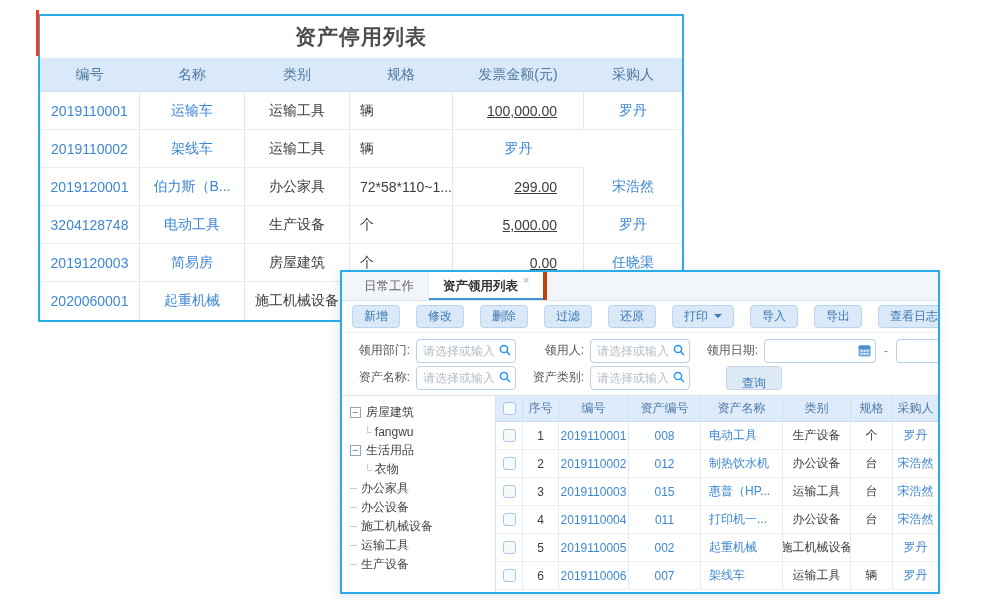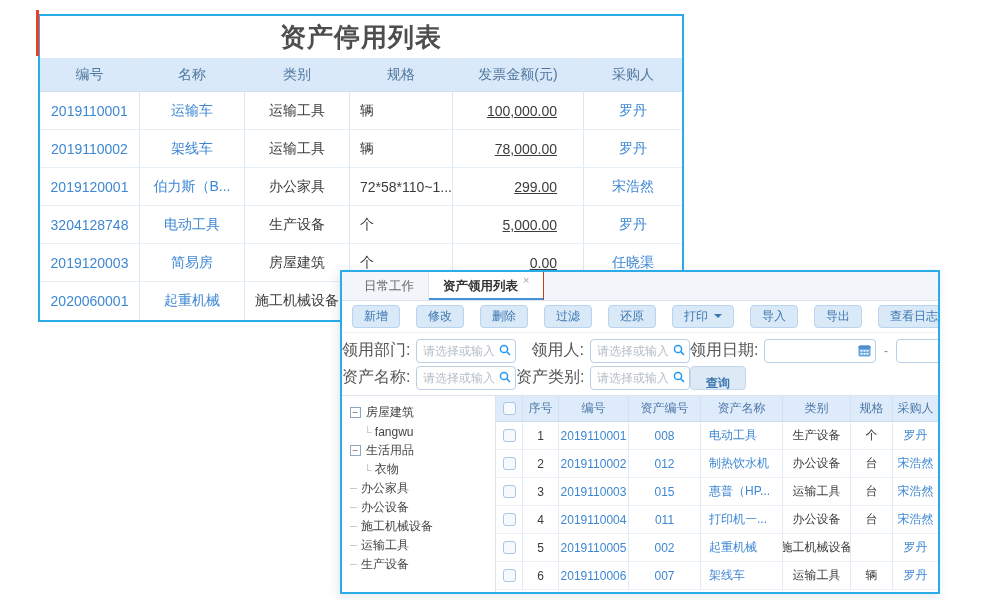--- a/index.html
+++ b/index.html
@@ -4,57 +4,57 @@
 <style>
   * { margin:0; padding:0; box-sizing:border-box; }
   html,body { width:1000px; height:600px; background:#ffffff; overflow:hidden;
     font-family:"Liberation Sans","DejaVu Sans",sans-serif; position:relative; }
 
   
   .red-mark { position:absolute; left:36px; top:10px; width:3px; height:46px; background:#f23b26; z-index:3; }
 
   
   .stop-card { position:absolute; left:38px; top:14px; width:646px; border:2px solid #29ace8; background:#fff; z-index:2; }
-  .stop-title { height:42px; line-height:42px; text-align:center; font-size:26px; font-weight:bold; color:#4d4d4d; letter-spacing:1px; }
+  .stop-title { height:42px; line-height:42px; text-align:center; font-size:21px; font-weight:bold; color:#4d4d4d; letter-spacing:1px; }
   .shead, .srow { display:grid; grid-template-columns:100px 105px 105px 103px 131px 1fr; }
   .sc { display:flex; align-items:center; justify-content:center; border-right:1px solid #dfe8f1;
         white-space:nowrap; overflow:hidden; font-size:14px; color:#3c3c3c; }
   .sc:last-child { border-right:none; }
   .sh { background:#d9e9f9; color:#50789f; height:34px; border-bottom:1px solid #cfe0f0; }
   .srow .sc { height:38px; border-bottom:1px solid #e6eef6; }
   .srow:last-child .sc { border-bottom:none; }
   .srow .s0, .srow .s1, .srow .s5 { color:#3e87d3; }
   .srow .s3 { justify-content:flex-start; padding-left:10px; }
   .srow .s4 { justify-content:flex-end; padding-right:26px;text-decoration:underline; }
 
   
   .panel { position:absolute; left:340px; top:270px; width:600px; height:324px; background:#fff;
            border:2px solid #29ace8; z-index:10; overflow:hidden; box-shadow:-2px 2px 10px rgba(60,90,120,.15); }
   .tabbar { height:29px; background:#f2f5f9; border-bottom:1px solid #dbe3ec; display:flex; padding-left:8px; }
   .tab { display:flex; align-items:center; padding:0 14px; font-size:12.5px; color:#666; cursor:default; }
-  .tab.active { background:#fff; color:#333; font-weight:bold; border-left:1px solid #e0e7ef; border-right:1px solid #c2410c;
+  .tab.active { background:#fff; color:#333; font-weight:bold; border-left:1px solid #e0e7ef; border-right:4px solid #c2410c;
                 box-shadow:inset 0 -2px 0 #4592d8; }
   .tclose { font-weight:normal; color:#9aa7b5; font-size:11px; margin-left:5px; position:relative; top:-6px; }
 
   .toolbar { height:32px; display:flex; align-items:center; gap:16px; padding:0 10px; border-bottom:1px solid #edf2f7; }
   .tbtn { background:#d9e9f8; border:1px solid #bad4ee; border-radius:4px; color:#3b76b0; font-size:12px;
           height:23px; line-height:21px; padding:0 11px; white-space:nowrap; cursor:pointer; }
   .caret { display:inline-block; width:0; height:0; border:4px solid transparent; border-top-color:#3b76b0; margin-left:6px; position:relative; top:2px; }
 
   .filters { padding:4px 0 4px 0; border-bottom:1px solid #dbe3ec; }
   .frow { height:27px; display:flex; align-items:center; white-space:nowrap; }
-  .flabel { width:68px; text-align:right; margin-right:6px; font-size:16px; color:#555; flex:none; }
+  .flabel { width:68px; text-align:right; margin-right:6px; font-size:12px; color:#555; flex:none; }
   .iwrap { position:relative; height:24px; flex:none; }
   .iwrap input { width:100%; height:100%; border:1px solid #b9cfe6; border-radius:4px; font-size:12px;
                  padding:0 20px 0 6px; color:#333; outline:none; background:#fff; }
   .iwrap input::placeholder { color:#b4bdc7; }
   .ficon { position:absolute; right:5px; top:5px; line-height:0; }
   .dash { margin:0 8px; color:#888; font-size:12px; }
-  .qbtn { background:#dde9f5; border:1px solid #c3d7ec; border-radius:4px; color:#3b76b0;
-          font-size:12px; height:24px; line-height:22px; padding:5px 15px; cursor:pointer;font-weight:bold; }
+  .qbtn { margin-left:36px; background:#dde9f5; border:1px solid #c3d7ec; border-radius:4px; color:#3b76b0;
+          font-size:12px; height:24px; line-height:22px; padding:5px 15px; cursor:pointer; }
 
   .content { display:flex; height:200px; }
   .tree { width:154px; border-right:1px solid #dbe3ec; padding:7px 0 0 8px; overflow:hidden; flex:none; }
   .trow { height:19px; display:flex; align-items:center; font-size:12px; color:#444; cursor:pointer; }
   .tbox { width:11px; height:11px; border:1px solid #8fa6bd; background:#fff; color:#667; font-size:10px; line-height:9px;
           text-align:center; margin-right:5px; flex:none; }
   .tconn { color:#b5bec8; font-size:11px; margin:0 3px 0 14px; flex:none; }
   .tick { width:7px; border-top:1px solid #c2cbd4; margin-right:4px; flex:none; }
 
   .grid { flex:1; overflow:hidden; }
@@ -89,21 +89,20 @@
         <div class="sc s2">运输工具</div>
         <div class="sc s3">辆</div>
         <div class="sc s4">100,000.00</div>
         <div class="sc s5">罗丹</div>
       </div>
       <div class="srow">
         <div class="sc s0">2019110002</div>
         <div class="sc s1">架线车</div>
         <div class="sc s2">运输工具</div>
         <div class="sc s3">辆</div>
-        <div class="sc s4">78,000.00</div>
         <div class="sc s5">罗丹</div>
       </div>
       <div class="srow">
         <div class="sc s0">2019120001</div>
         <div class="sc s1">伯力斯（B...</div>
         <div class="sc s2">办公家具</div>
         <div class="sc s3">72*58*110~1...</div>
         <div class="sc s4">299.00</div>
         <div class="sc s5">宋浩然</div>
       </div>

